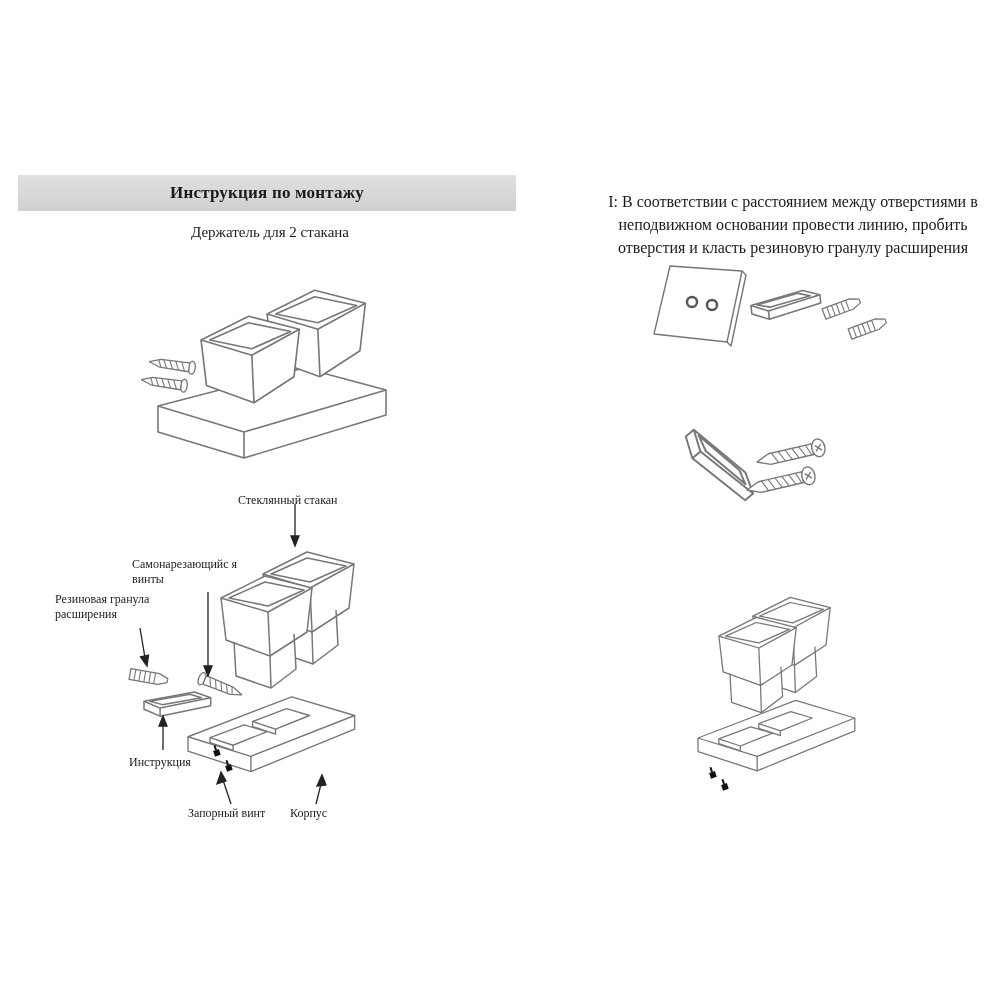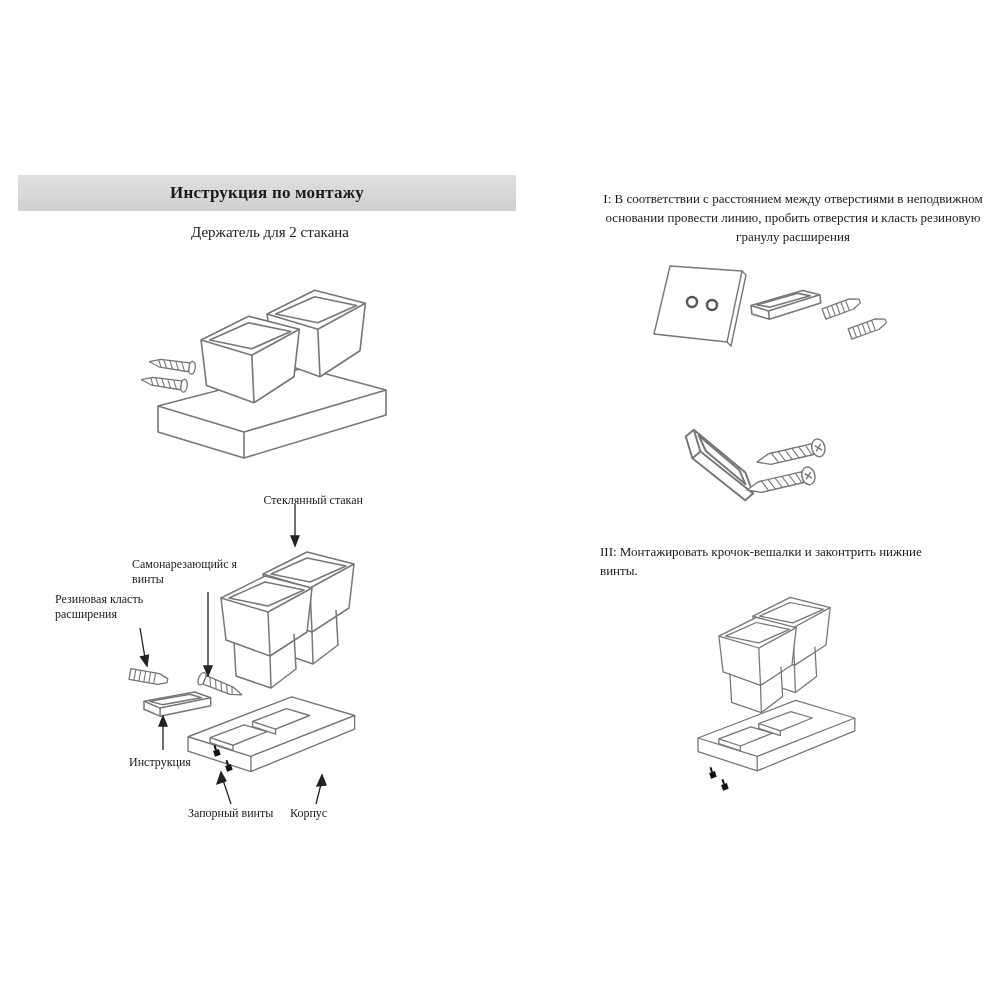--- a/index.html
+++ b/index.html
@@ -13,21 +13,21 @@
     position:absolute; left:18px; top:175px; width:498px; height:36px;
     background:linear-gradient(#e0e0e0,#d0d0d0);
     display:flex; align-items:center; justify-content:center;
     font-weight:bold; font-size:17px; letter-spacing:.2px;
   }
   .subtitle {
     position:absolute; left:140px; top:224px; width:260px;
     text-align:center; font-size:15px;
   }
   .lbl { position:absolute; font-size:12px; line-height:1.25; }
-  .step { position:absolute; font-size:13px; line-height:1.45; }
+  .step { position:absolute; font-size:16px; line-height:1.45; }
 </style>
 </head>
 <body>
 
 <div class="page">
 
   <svg width="0" height="0" style="position:absolute" aria-hidden="true">
     <defs>
       <g id="cupTop" stroke="#777" stroke-width="1.5" stroke-linejoin="round" fill="none">
         <path d="M1,26 L45,4 L92,16 L87,60 L50,84 L6,68 Z" fill="#fff" stroke="none"></path>
@@ -128,42 +128,41 @@
         <polygon points="90.5,169 98.5,167 97,178"></polygon>
       <line x1="113" y1="262" x2="113" y2="236"></line>
         <polygon points="109,238 117,238 113,228"></polygon>
       <line x1="181" y1="316" x2="173" y2="292"></line>
         <polygon points="167,296 176,293 171,284"></polygon>
       <line x1="266" y1="316" x2="271" y2="296"></line>
         <polygon points="267,298 276,297 272,287"></polygon>
     </g>
   </svg>
 
-  <div class="lbl" style="left:238px;top:493px;width:125px;text-align:right">Стеклянный стакан</div>
+  <div class="lbl" style="left:238px;top:493px;width:125px;text-align:left">Стеклянный стакан</div>
   <div class="lbl" style="left:132px;top:557px;width:106px">Самонарезающийс я винты</div>
-  <div class="lbl" style="left:55px;top:592px;width:118px">Резиновая класть расширения</div>
+  <div class="lbl" style="left:55px;top:592px;width:118px">Резиновая гранула расширения</div>
   <div class="lbl" style="left:129px;top:755px;width:90px">Инструкция</div>
-  <div class="lbl" style="left:188px;top:806px;width:100px">Запорный винты</div>
+  <div class="lbl" style="left:188px;top:806px;width:100px">Запорный винт</div>
   <div class="lbl" style="left:290px;top:806px;width:70px">Корпус</div>
 
   <div class="step" style="left:592px;top:190px;width:402px;text-align:center">I: В соответствии с расстоянием между отверстиями в неподвижном основании провести линию, пробить отверстия и класть резиновую гранулу расширения</div>
   <svg class="abs" style="left:632px;top:260px" width="280" height="100" viewBox="0 0 280 100">
     <use href="#plate" transform="translate(22,6)"></use>
     <use href="#bracket" transform="translate(118,36) rotate(-6) scale(1.2)"></use>
     <use href="#anchor" transform="translate(192,54) rotate(-20)"></use>
     <use href="#anchor" transform="translate(218,74) rotate(-20)"></use>
   </svg>
 
   <svg class="abs" style="left:685px;top:406px" width="200" height="105" viewBox="0 0 200 105">
     <use href="#bracket" transform="translate(18,16) rotate(50) scale(1.5)"></use>
     <use href="#screwBig" transform="translate(72,56) rotate(-13)"></use>
     <use href="#screwBig" transform="translate(62,84) rotate(-13)"></use>
   </svg>
 
-  <div class="step" style="left:600px;top:543px;width:340px">III: Монтажировать крочок-вешалки и законтрить нижние винты.</div>
   <svg class="abs" style="left:668px;top:576px" width="230" height="215" viewBox="0 0 230 215">
     <use href="#tray" transform="translate(30,118) scale(0.8)"></use>
     <use href="#cup" transform="translate(84,18) scale(0.85)"></use>
     <use href="#cup" transform="translate(50,38) scale(0.85)"></use>
     <use href="#lockscrew" transform="translate(44,196) rotate(-18)"></use>
     <use href="#lockscrew" transform="translate(56,208) rotate(-18)"></use>
   </svg>
 
 </div>
 

